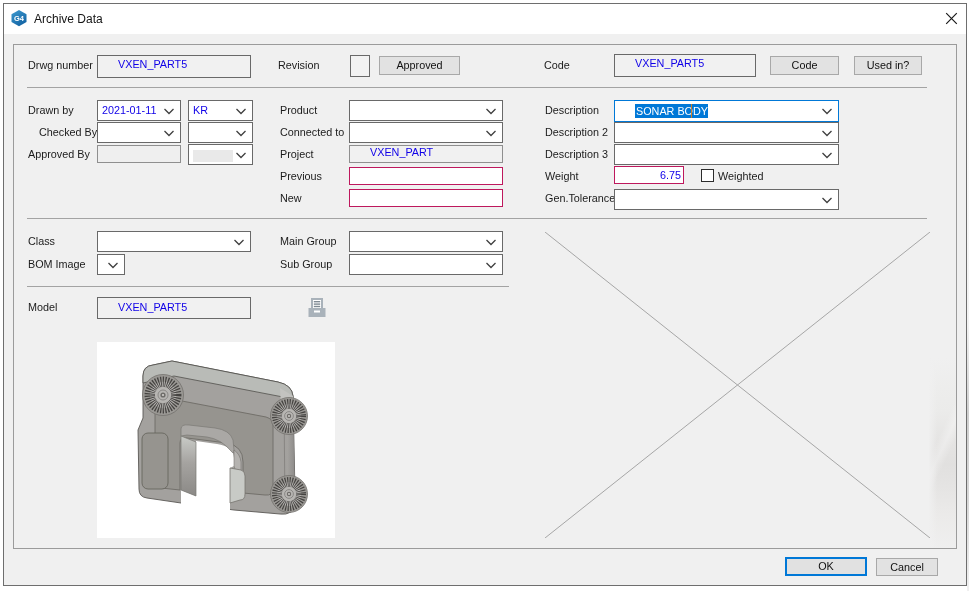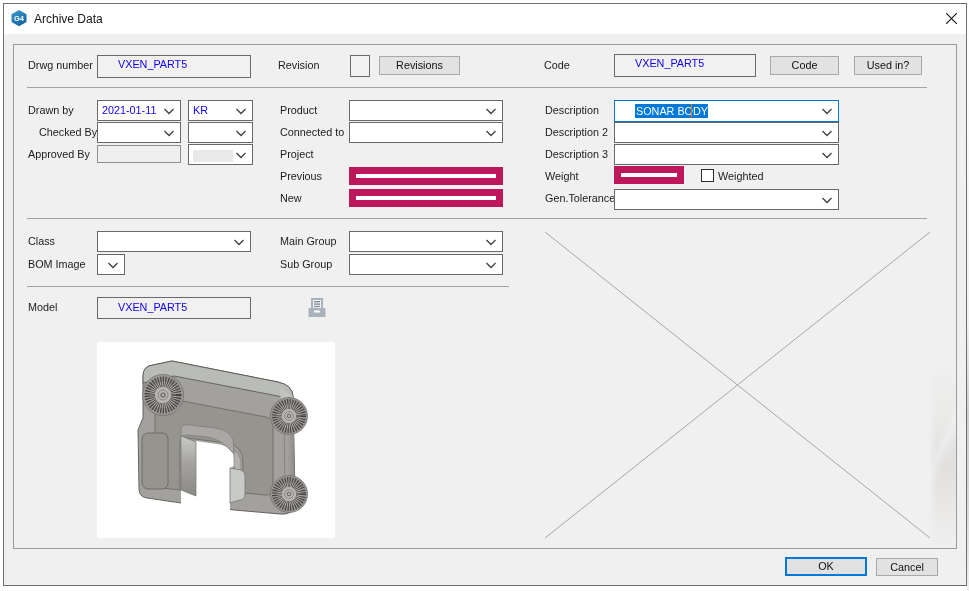--- a/index.html
+++ b/index.html
@@ -6,21 +6,21 @@
   #wrap{position:relative;width:969px;height:591px;background:#ffffff;overflow:hidden;
         font-family:"Liberation Sans",sans-serif;font-size:10.8px;color:#1b1b1b;}
   .abs{position:absolute;box-sizing:border-box;}
   #dlg{left:3px;top:3px;width:964px;height:583px;border:1px solid #6e6e6e;background:#f0f0f0;}
   #titlebar{left:4px;top:4px;width:962px;height:30px;background:#ffffff;}
   #title{left:34px;top:12px;font-size:12px;color:#141414;}
   #panel{left:13px;top:44px;width:944px;height:505px;border:1px solid #9b9b9b;}
   .sep{height:1px;background:#a3a3a3;left:27px;width:900px;}
   .lbl{white-space:nowrap;}
   .fld{border:1px solid #696969;background:#f1f1f1;color:#1000e8;line-height:17px;padding-left:20px;overflow:hidden;}
-  .fldw{border:7px solid #be185d;background:#ffffff;color:#1000e8;overflow:hidden;}
+  .fldw{border:1px solid #be185d;background:#ffffff;color:#1000e8;overflow:hidden;}
   .combo{border:1px solid #696969;background:#ffffff;color:#1000e8;overflow:hidden;}
   .combo .tx{position:absolute;left:4px;top:3px;}
   .ch{position:absolute;right:5px;top:7px;}
   .btn{border:1px solid #a8a8a8;background:#e2e2e2;color:#111;text-align:center;}
   .cb{border:1px solid #2c2c2c;background:#fff;}
   svg{display:block;}
 </style>
 </head>
 <body>
 <div id="wrap">
@@ -44,21 +44,21 @@
   </svg>
   <div class="abs" id="panel"></div>
   <div class="abs sep" style="top:87px;"></div>
   <div class="abs sep" style="top:218px;"></div>
   <div class="abs sep" style="top:286px;width:482px;"></div>
 
   <div class="abs lbl" style="left:28px;top:59px;">Drwg number</div>
   <div class="abs fld" style="left:97px;top:55px;width:154px;height:23px;">VXEN_PART5</div>
   <div class="abs lbl" style="left:278px;top:59px;">Revision</div>
   <div class="abs" style="left:350px;top:55px;width:20px;height:22px;border:1px solid #696969;background:#f2f2f2;"></div>
-  <div class="abs btn" style="left:379px;top:56px;width:81px;height:19px;line-height:17px;">Revisions</div>
+  <div class="abs btn" style="left:379px;top:56px;width:81px;height:19px;line-height:17px;">Approved</div>
   <div class="abs lbl" style="left:544px;top:59px;">Code</div>
   <div class="abs fld" style="left:614px;top:54px;width:142px;height:23px;">VXEN_PART5</div>
   <div class="abs btn" style="left:770px;top:56px;width:69px;height:19px;line-height:17px;">Code</div>
   <div class="abs btn" style="left:854px;top:56px;width:68px;height:19px;line-height:17px;">Used in?</div>
 
   <div class="abs lbl" style="left:28px;top:104px;">Drawn by</div>
   <div class="abs lbl" style="left:28px;top:126px;margin-left:11px;">Checked By</div>
   <div class="abs lbl" style="left:28px;top:148px;">Approved By</div>
 
   <div class="abs combo" style="left:97px;top:100px;width:84px;height:21px;">
@@ -99,20 +99,21 @@
   <div class="abs combo" style="left:349px;top:100px;width:154px;height:21px;">
     <svg class="ch" width="12" height="7" viewBox="0 0 12 7">
         <path d="M1.5 1 L6 5.5 L10.5 1" fill="none" stroke="#3f3f3f" stroke-width="1.3"></path>
       </svg>
   </div>
   <div class="abs combo" style="left:349px;top:122px;width:154px;height:21px;">
     <svg class="ch" width="12" height="7" viewBox="0 0 12 7">
         <path d="M1.5 1 L6 5.5 L10.5 1" fill="none" stroke="#3f3f3f" stroke-width="1.3"></path>
       </svg>
   </div>
+  <div class="abs fld" style="left:349px;top:145px;width:154px;height:18px;line-height:12px;border-color:#8f8f8f;">VXEN_PART</div>
   <div class="abs fldw" style="left:349px;top:167px;width:154px;height:18px;"></div>
   <div class="abs fldw" style="left:349px;top:189px;width:154px;height:18px;"></div>
 
   <div class="abs lbl" style="left:545px;top:104px;">Description</div>
   <div class="abs lbl" style="left:545px;top:126px;">Description 2</div>
   <div class="abs lbl" style="left:545px;top:148px;">Description 3</div>
   <div class="abs lbl" style="left:545px;top:170px;">Weight</div>
   <div class="abs lbl" style="left:545px;top:192px;">Gen.Tolerance</div>
 
   <div class="abs" style="left:614px;top:100px;width:225px;height:22px;border:1px solid #0078d7;background:#fff;">

